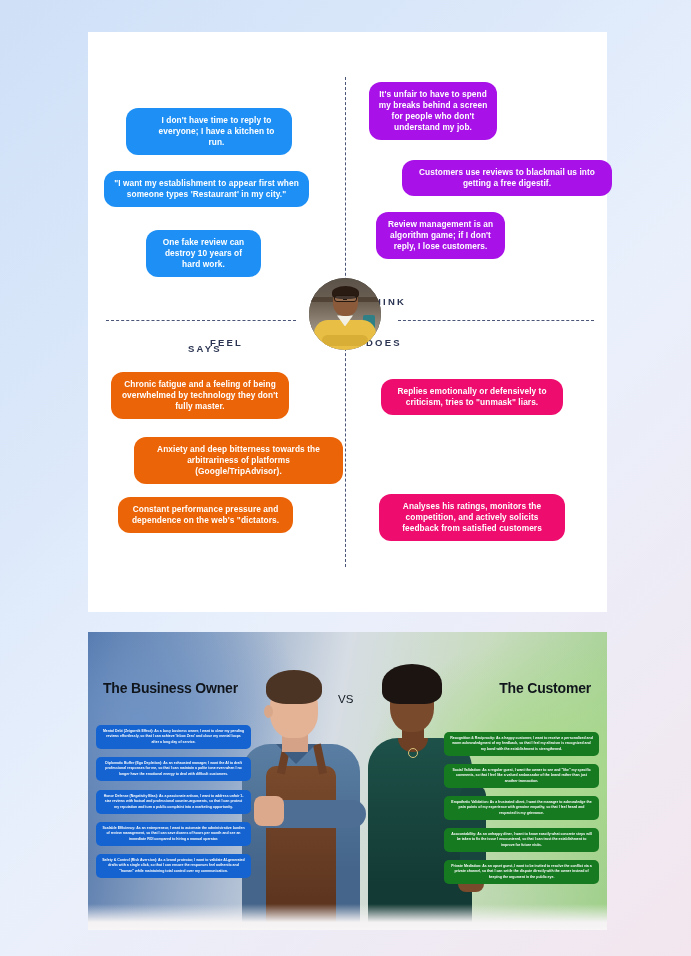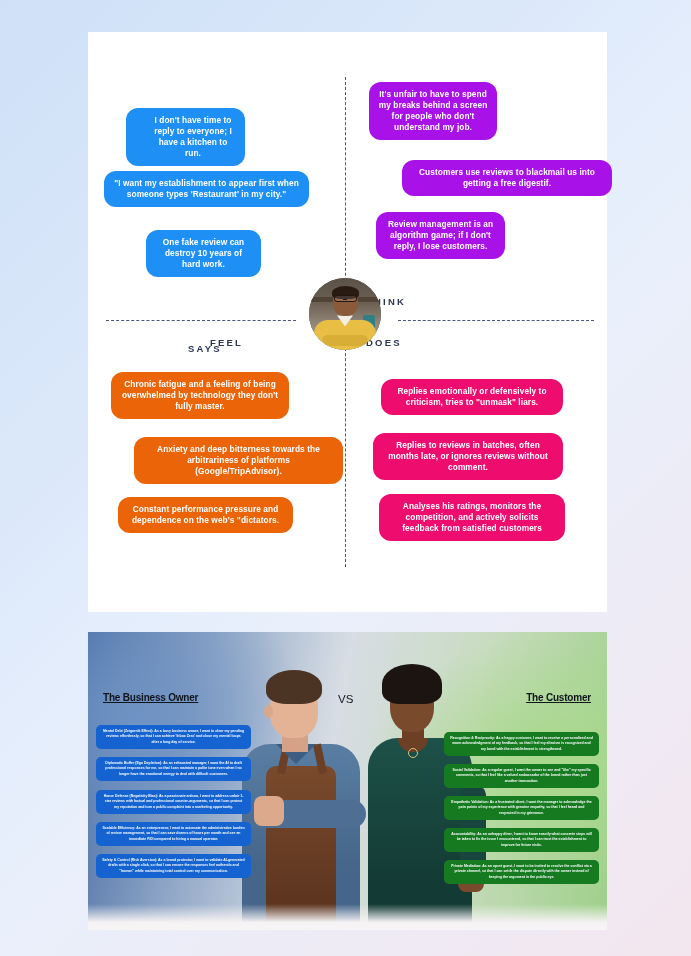--- a/index.html
+++ b/index.html
@@ -139,26 +139,25 @@
       radial-gradient(ellipse 50% 80% at 10% 30%, #6f93c4 0%, rgba(111,147,196,0) 65%),
       linear-gradient(100deg, #4a6fa5 0%, #8fa6c6 22%, #d7dde4 46%, #c9dcc0 70%, #9fd08a 100%);
   }
   .vs-panel .floor-fade {
     position: absolute; left: 0; right: 0; bottom: 0; height: 26px;
     background: linear-gradient(180deg, rgba(255,255,255,0) 0%, #f4f2f3 70%, #f7f5f6 100%);
   }
 
   .vs-title {
     position: absolute;
-    font-size: 10px;
+    font-size: 14px;
     font-weight: 700;
     color: #10151c;
     letter-spacing: -.2px;
-    top: 60px;
-    text-decoration: underline;
+    top: 48px;
   }
   .vs-title.owner { left: 15px; }
   .vs-title.customer { right: 16px; }
   .vs-word {
     position: absolute;
     left: 250px; top: 61px;
     font-size: 11.5px; font-weight: 400; color: #111820;
     letter-spacing: .2px;
   }
 
@@ -204,21 +203,21 @@
 </style>
 </head>
 <body>
 
 <div class="empathy-page">
 
   <div class="v-divider"></div>
   <div class="h-divider left"></div>
   <div class="h-divider right"></div>
 
-  <div class="bubble says" style="left:38px; top:76px; width:119px;padding-left:24px;">I don't have time to reply to everyone; I have a kitchen to run.</div>
+  <div class="bubble says" style="left:38px; top:76px; width:166px;padding-left:24px;">I don't have time to reply to everyone; I have a kitchen to run.</div>
   <div class="bubble says" style="left:16px; top:139px; width:205px;">"I want my establishment to appear first when someone types 'Restaurant' in my city."</div>
   <div class="bubble says" style="left:58px; top:198px; width:115px;">One fake review can destroy 10 years of hard work.</div>
 
   <div class="bubble think" style="left:281px; top:50px; width:128px;">It's unfair to have to spend my breaks behind a screen for people who don't understand my job.</div>
   <div class="bubble think" style="left:314px; top:128px; width:210px;">Customers use reviews to blackmail us into getting a free digestif.</div>
   <div class="bubble think" style="left:288px; top:180px; width:129px;">Review management is an algorithm game; if I don't reply, I lose customers.</div>
 
   <div class="quad-label" style="left:100px; top:272px;margin-top:39px;">SAYS</div>
   <div class="quad-label" style="left:278px; top:264px;">THINK</div>
   <div class="quad-label" style="left:101px; top:305px;padding-left:21px;">FEEL</div>
@@ -234,21 +233,20 @@
     <div class="head"></div>
     <div class="hair"></div>
     <div class="glasses"></div>
   </div>
 
   <div class="bubble feel" style="left:23px; top:340px; width:178px;">Chronic fatigue and a feeling of being overwhelmed by technology they don't fully master.</div>
   <div class="bubble feel" style="left:46px; top:405px; width:209px;">Anxiety and deep bitterness towards the arbitrariness of platforms (Google/TripAdvisor).</div>
   <div class="bubble feel" style="left:30px; top:465px; width:175px;">Constant performance pressure and dependence on the web's "dictators.</div>
 
   <div class="bubble does" style="left:293px; top:347px; width:182px;">Replies emotionally or defensively to criticism, tries to "unmask" liars.</div>
-  <div class="bubble does" style="left:285px; top:401px; width:190px;">Replies to reviews in batches, often months late, or ignores reviews without comment.</div>
   <div class="bubble does" style="left:291px; top:462px; width:186px;">Analyses his ratings, monitors the competition, and actively solicits feedback from satisfied customers</div>
 </div>
 
 <div class="vs-panel">
 
   <div class="person man">
     <div class="m-shirt"></div>
     <div class="m-apron"></div>
     <div class="m-strap"></div>
     <div class="m-strap2"></div>

